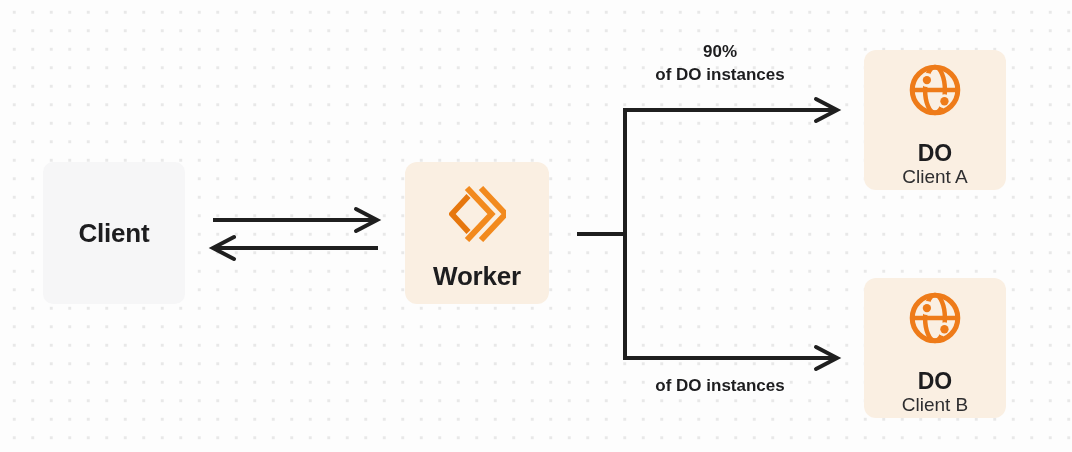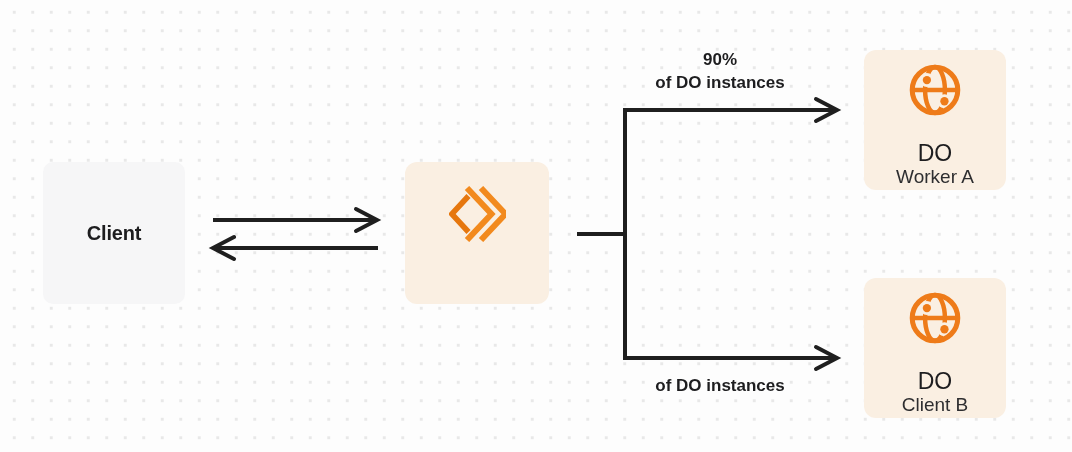--- a/index.html
+++ b/index.html
@@ -33,37 +33,37 @@
     flex-direction: column;
     align-items: center;
   }
   .client {
     left: 43px; top: 162px; width: 142px; height: 142px;
     background: var(--client_box, #f6f6f7);
     border-radius: 10px;
     justify-content: center;
   }
   .node-label {
-    font-size: 20px;
+    font-size: 26px;
     font-weight: 700;
     color: var(--text, #1d1d1f);
     letter-spacing: -0.2px;
     line-height: 28px;
   }
   .cream { background: var(--accent_box, #faefe2); border-radius: 12px; }
   .worker { left: 405px; top: 162px; width: 144px; height: 142px; padding-top: 24px; }
   .worker .node-label { margin-top: 20px; }
 
   .do-box { left: 864px; width: 142px; height: 140px; padding-top: 13px; }
   .do-a { top: 50px; }
   .do-b { top: 278px; }
   .do-title {
     margin-top: 24px;
     font-size: 23px;
-    font-weight: 400;
+    font-weight: 700;
     line-height: 24px;
     color: var(--text, #1d1d1f);
   }
   .do-subtitle {
     margin-top: 1px;
     font-size: 19px;
     line-height: 22px;
     color: var(--text_secondary, #2e2e30);
   }
 
@@ -71,21 +71,21 @@
 
   .edge-label {
     position: absolute;
     width: 220px;
     text-align: center;
     font-size: 17px;
     font-weight: 700;
     line-height: 23px;
     color: var(--text, #1d1d1f);
   }
-  .label-90 { left: 610px; top: 48px; }
+  .label-90 { left: 610px; top: 40px; }
   .label-10 { left: 610px; top: 374px; }
 
   .wl-bracket { stroke: var(--orange_deep, #e6770e); stroke-width: 5.6; fill: none; }
   .wl-chev { stroke: var(--orange, #f28a1e); stroke-width: 6; fill: none; }
   .globe-stroke { stroke: var(--globe_orange, #ee7b19); fill: none; }
   .globe-dot { fill: var(--globe_orange, #ee7b19); }
   .globe-halo { fill: var(--accent_box, #faefe2); }
 </style>
 </head>
 <body>
@@ -112,36 +112,37 @@
   </div>
 
   <div class="node cream worker">
     <span class="icon">
       <svg width="57" height="56" viewBox="0 0 57 56">
         <path class="wl-bracket" d="M19.5 10 L2.8 28 L19.5 46"></path>
         <path class="wl-chev" d="M18 2 L42.5 28 L18 54"></path>
         <path class="wl-chev" d="M32 2 L56.5 28 L32 54"></path>
       </svg>
     </span>
+    <span class="node-label">Worker</span>
   </div>
 
   <div class="node cream do-box do-a">
     <span class="icon">
       <svg width="54" height="54" viewBox="0 0 60 60">
         <ellipse class="globe-stroke" cx="30" cy="30" rx="11" ry="25.5" stroke-width="5"></ellipse>
         <path class="globe-stroke" d="M4.5 30 H55.5" stroke-width="5"></path>
         <circle class="globe-halo" cx="21" cy="19" r="7.8"></circle>
         <circle class="globe-dot" cx="21" cy="19" r="4.6"></circle>
         <circle class="globe-halo" cx="40.5" cy="42.5" r="7.8"></circle>
         <circle class="globe-dot" cx="40.5" cy="42.5" r="4.6"></circle>
         <circle class="globe-stroke" cx="30" cy="30" r="25.3" stroke-width="5.6"></circle>
       </svg>
     </span>
     <span class="do-title">DO</span>
-    <span class="do-subtitle">Worker A</span>
+    <span class="do-subtitle">Client A</span>
   </div>
 
   <div class="node cream do-box do-b">
     <span class="icon">
       <svg width="54" height="54" viewBox="0 0 60 60">
         <ellipse class="globe-stroke" cx="30" cy="30" rx="11" ry="25.5" stroke-width="5"></ellipse>
         <path class="globe-stroke" d="M4.5 30 H55.5" stroke-width="5"></path>
         <circle class="globe-halo" cx="21" cy="19" r="7.8"></circle>
         <circle class="globe-dot" cx="21" cy="19" r="4.6"></circle>
         <circle class="globe-halo" cx="40.5" cy="42.5" r="7.8"></circle>

